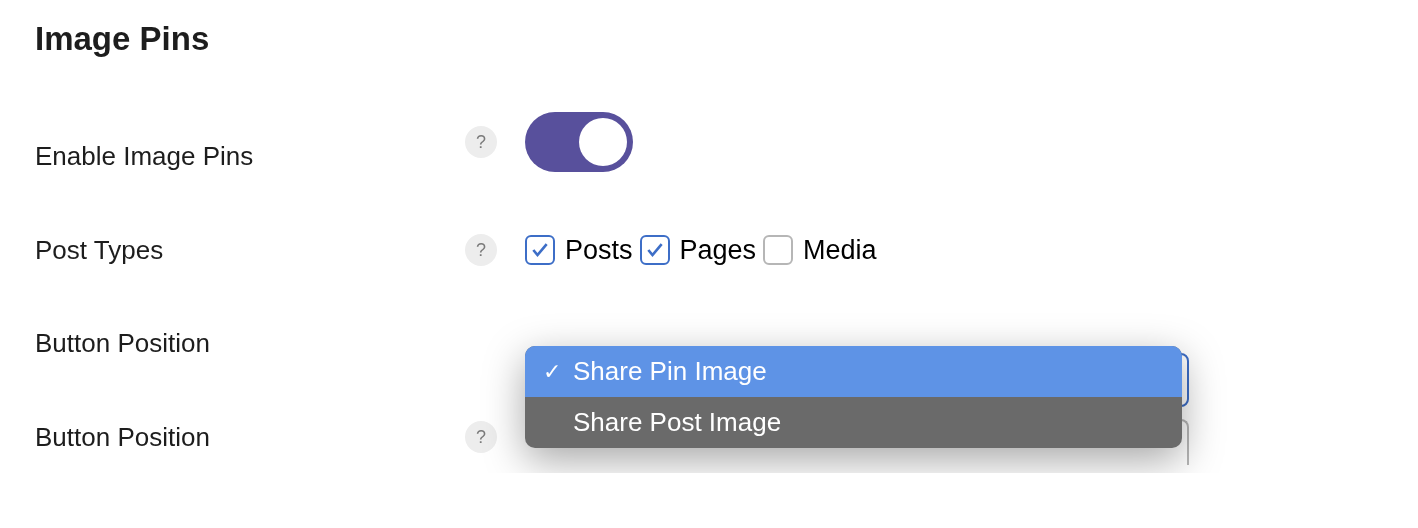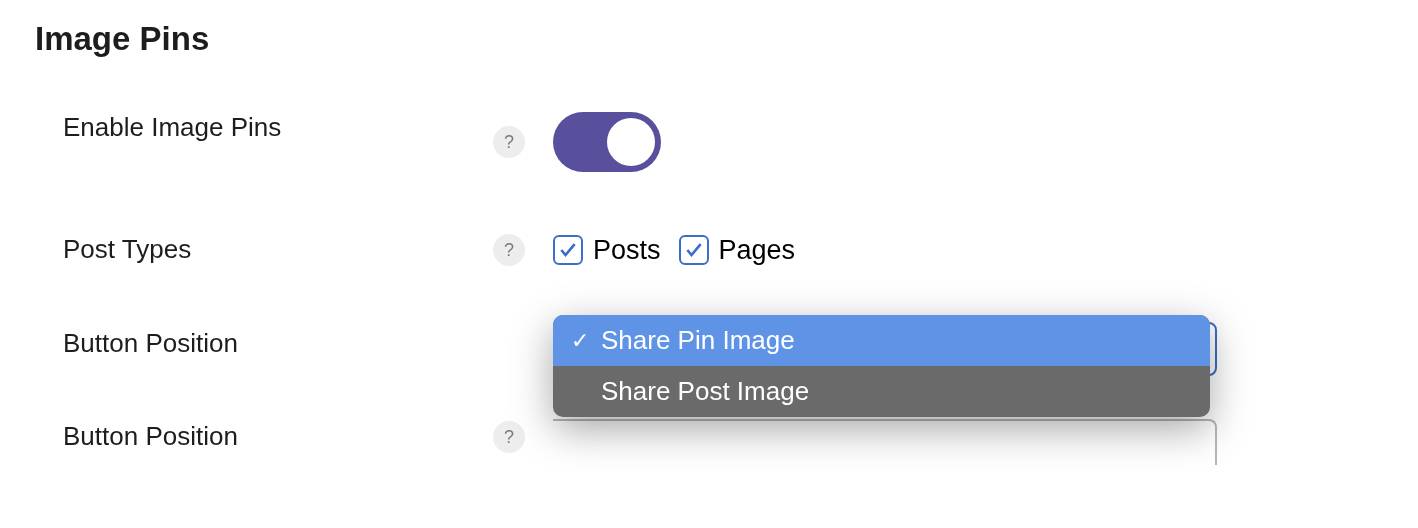--- a/index.html
+++ b/index.html
@@ -11,23 +11,22 @@
     width: 1418px;
   }
   .section-title {
     font-size: 33px;
     font-weight: 700;
     color: #1d1d1d;
     margin-bottom: 54px;
   }
   .row {
     display: flex;
-    align-items: flex-start;
+    align-items: flex-end;
     margin-bottom: 62px;
-    margin-left: 28px;
   }
   .row.last { margin-bottom: 0; }
   .label {
     width: 430px;
     font-size: 26px;
     color: #1d1d1d;
   }
   .control {
     display: flex;
     align-items: center;
@@ -62,21 +61,21 @@
     background: #fff;
     border-radius: 50%;
     position: absolute;
     top: 6px;
     right: 6px;
   }
   
   .cb-group {
     display: flex;
     align-items: center;
-    gap: 18px;
+    gap: 7px;
   }
   .cb-wrap {
     display: flex;
     align-items: center;
     gap: 10px;
     cursor: pointer;
   }
   .cb {
     width: 30px;
     height: 30px;
@@ -181,20 +180,24 @@
         <span class="cb-text">Posts</span>
       </div>
       <div class="cb-wrap">
         <div class="cb">
           <svg viewBox="0 0 24 24">
               <polyline points="4 12 9 18 20 5"></polyline>
             </svg>
         </div>
         <span class="cb-text">Pages</span>
       </div>
+      <div class="cb-wrap">
+        <div class="cb unchecked"></div>
+        <span class="cb-text">Media</span>
+      </div>
     </div>
   </div>
 </div>
 
 <div class="row" style="margin-bottom:62px;">
   <div class="label">Button Position</div>
   <div class="control" style="flex:1;">
     <div class="drop-edge"></div>
     <div class="dropdown">
       <div class="item selected">

